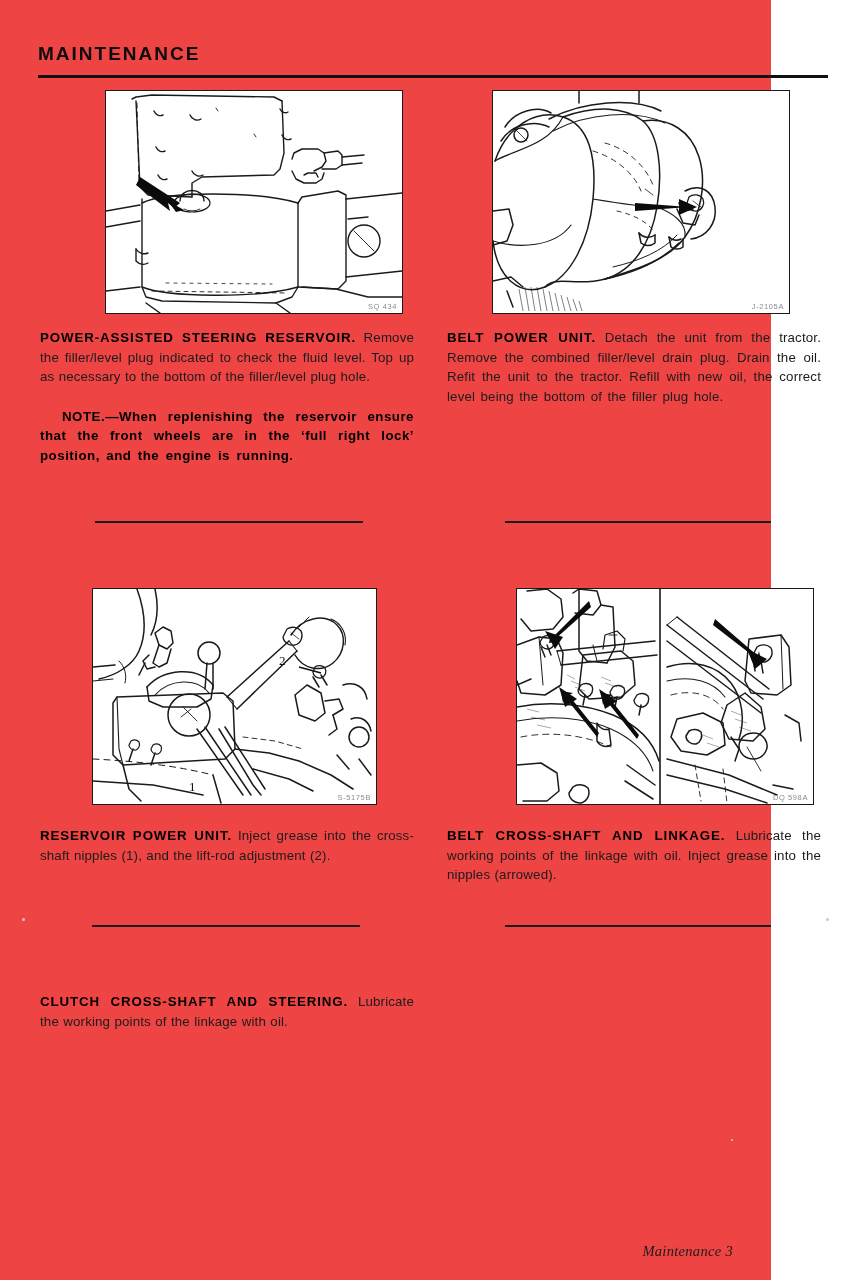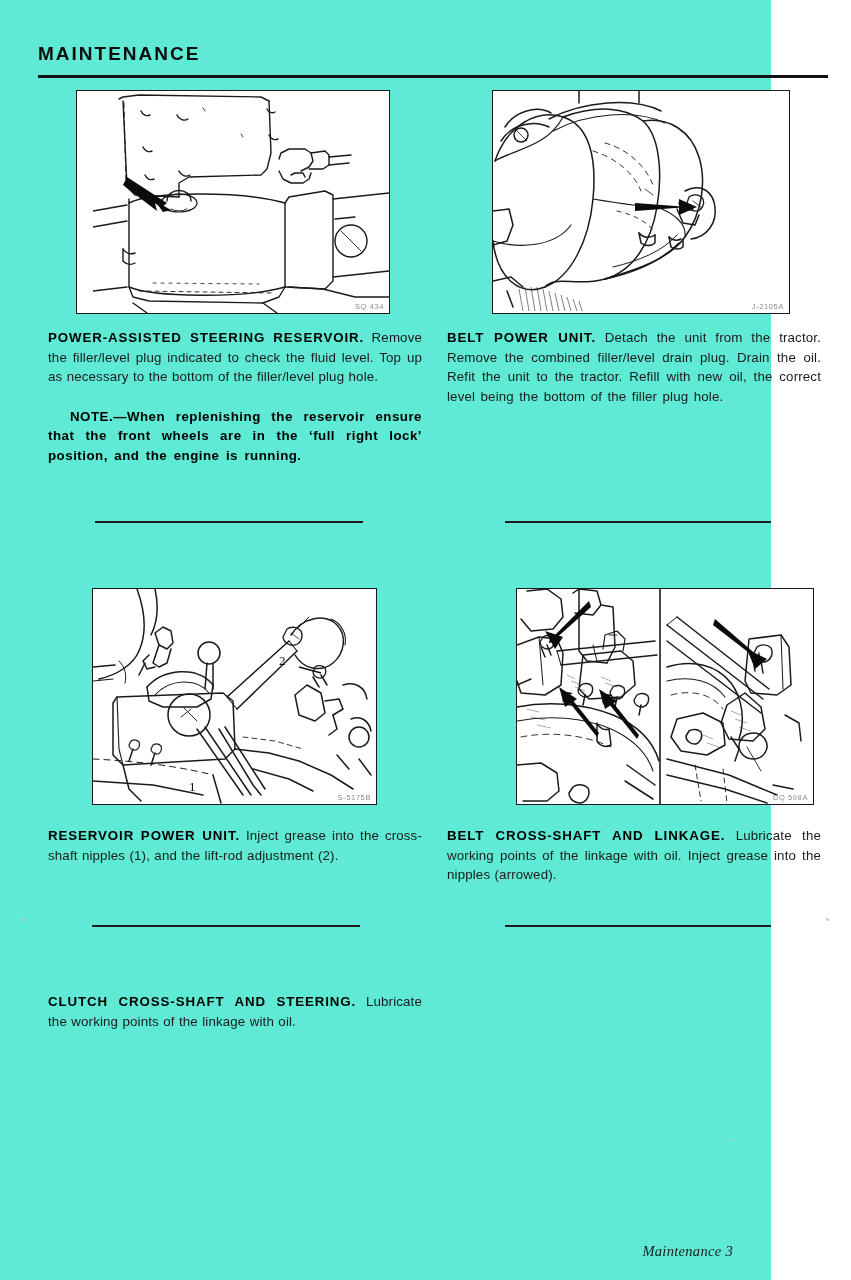--- a/index.html
+++ b/index.html
@@ -14,21 +14,21 @@
     font-family: "Liberation Sans", sans-serif;
     color: #111111;
     overflow: hidden;
   }
 
   .page {
     position: absolute;
     left: 0; top: 0;
     width: 771px;
     height: 1280px;
-    background: #5eead4;
+    background: #ef4444;
   }
 
   
   .page-header {
     position: absolute;
     left: 38px;
     top: 44px;
     width: 790px;
   }
   .header-title {
@@ -63,35 +63,35 @@
     color: #8d8d8d;
     font-family: "Liberation Sans", sans-serif;
   }
   .callout-num {
     position: absolute;
     font-size: 13px;
     color: #111111;
     font-family: "Liberation Serif", serif;
   }
 
-  #fig-steering { left: 76px;  top: 90px;  width: 296px; height: 222px; padding-left: 16px; }
+  #fig-steering { left: 105px;  top: 90px;  width: 296px; height: 222px; }
   #fig-belt     { left: 492px; top: 90px;  width: 296px; height: 222px; }
   #fig-hyd      { left: 92px;  top: 588px; width: 283px; height: 215px; }
   #fig-brake    { left: 516px; top: 588px; width: 296px; height: 215px; }
 
   svg.art { display: block; width: 100%; height: 100%; }
   svg.art * { vector-effect: non-scaling-stroke; }
 
   
   .textblock {
     position: absolute;
     font-family: "Liberation Sans", sans-serif;
     color: #1b1b1b;
   }
-  .tb-left  { left: 48px;  width: 374px; }
+  .tb-left  { left: 40px;  width: 374px; }
   .tb-right { left: 447px; width: 374px; }
 
   .para {
     margin: 0;
     font-size: 13.3px;
     line-height: 19.6px;
     text-align: justify;
     letter-spacing: 0.15px;
     word-spacing: 0.5px;
   }

